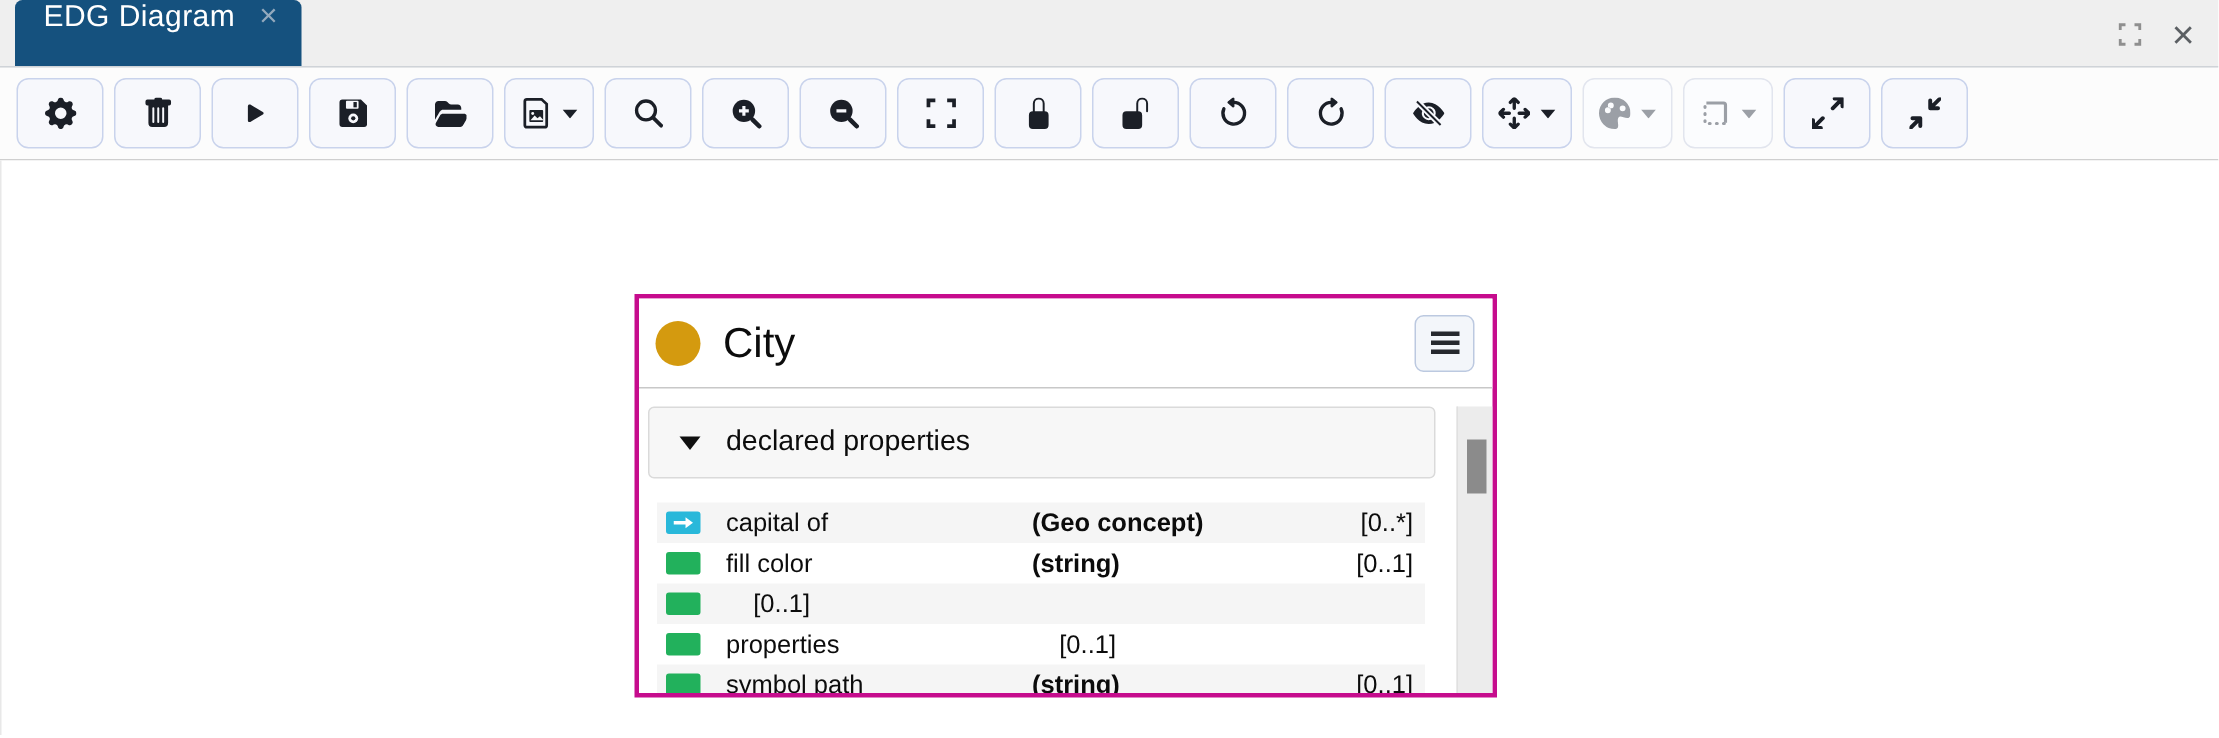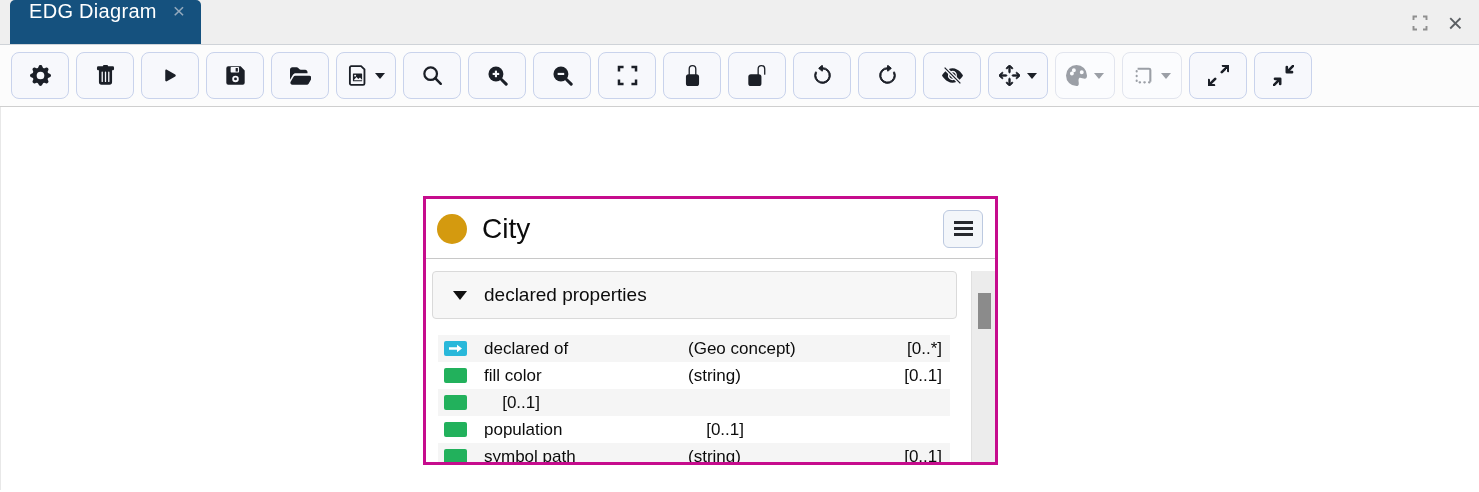--- a/index.html
+++ b/index.html
@@ -81,21 +81,21 @@
   }
   .prop-row:nth-child(odd) { background:#f5f5f5; }
   .prop-icon {
     width:23px; height:15px; border-radius:2px; margin-right:17px; flex:none;
     display:flex; align-items:center; justify-content:center;
   }
   .prop-icon.object { background:#29b8da; }
   .prop-icon.datatype { background:#22b15c; }
   .prop-icon svg { width:13px; height:9px; display:block; }
   .prop-name { width:204px; flex:none; }
-  .prop-type { flex:1; }
+  .prop-type { flex:1;font-weight:bold; }
   .prop-card { width:56px; text-align:right; }
 </style>
 </head>
 <body>
 
 <div class="tabbar">
   <div class="tab">
     <span class="tab-label">EDG Diagram</span>
     <span class="tab-close">×</span>
   </div>
@@ -284,40 +284,40 @@
       </div>
 
       <div class="prop-list">
 
         <div class="prop-row">
           <span class="prop-icon object">
             <svg viewBox="0 0 12 8">
                 <path d="M0 2.9h7.4V0.6L12 4 7.4 7.4V5.1H0z" fill="#ffffff"></path>
               </svg>
           </span>
-          <span class="prop-name">declared of</span>
+          <span class="prop-name">capital of</span>
           <span class="prop-type">(Geo concept)</span>
           <span class="prop-card">[0..*]</span>
         </div>
 
         <div class="prop-row">
           <span class="prop-icon datatype"></span>
           <span class="prop-name">fill color</span>
           <span class="prop-type">(string)</span>
           <span class="prop-card">[0..1]</span>
         </div>
 
         <div class="prop-row">
           <span class="prop-icon datatype"></span>
           <span class="prop-card">[0..1]</span>
         </div>
 
         <div class="prop-row">
           <span class="prop-icon datatype"></span>
-          <span class="prop-name">population</span>
+          <span class="prop-name">properties</span>
           <span class="prop-card">[0..1]</span>
         </div>
 
         <div class="prop-row">
           <span class="prop-icon datatype"></span>
           <span class="prop-name">symbol path</span>
           <span class="prop-type">(string)</span>
           <span class="prop-card">[0..1]</span>
         </div>
 

